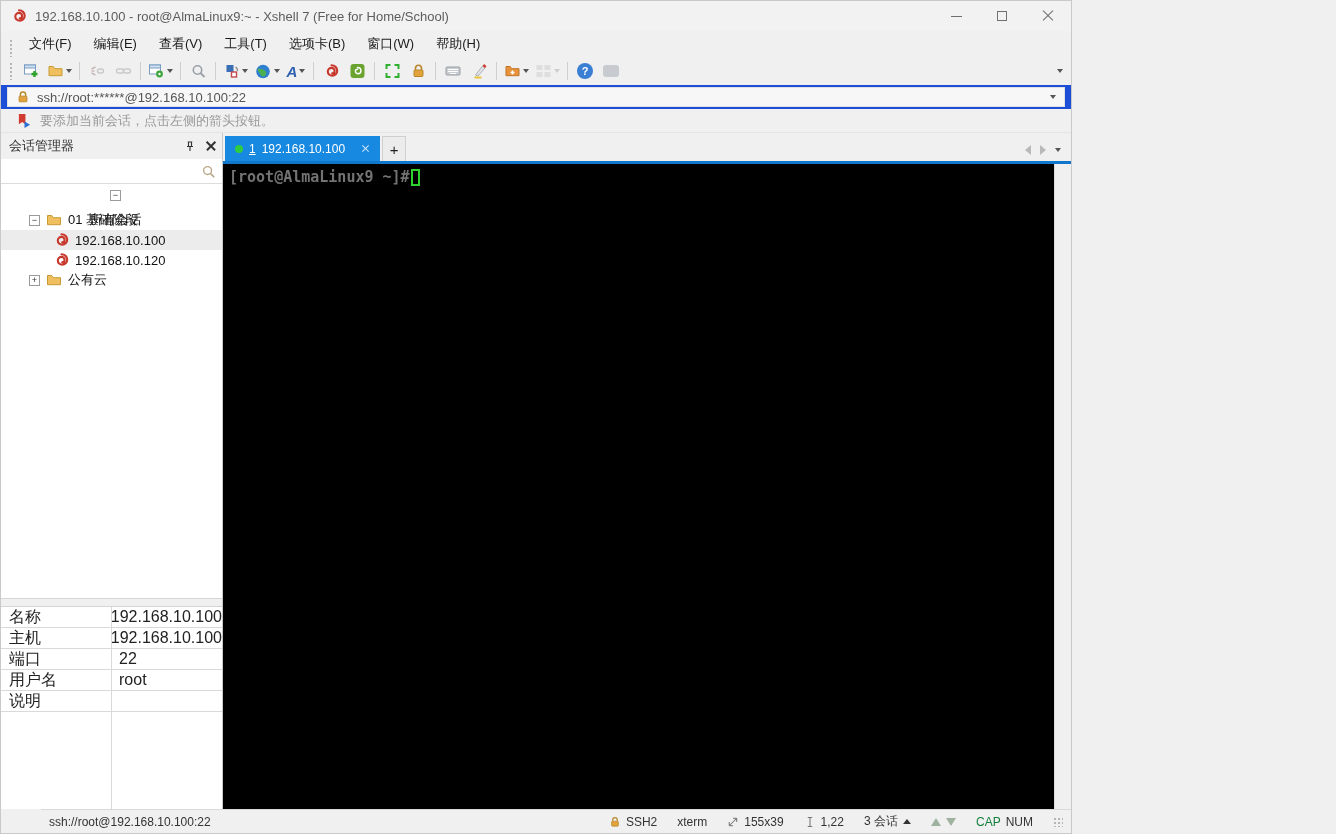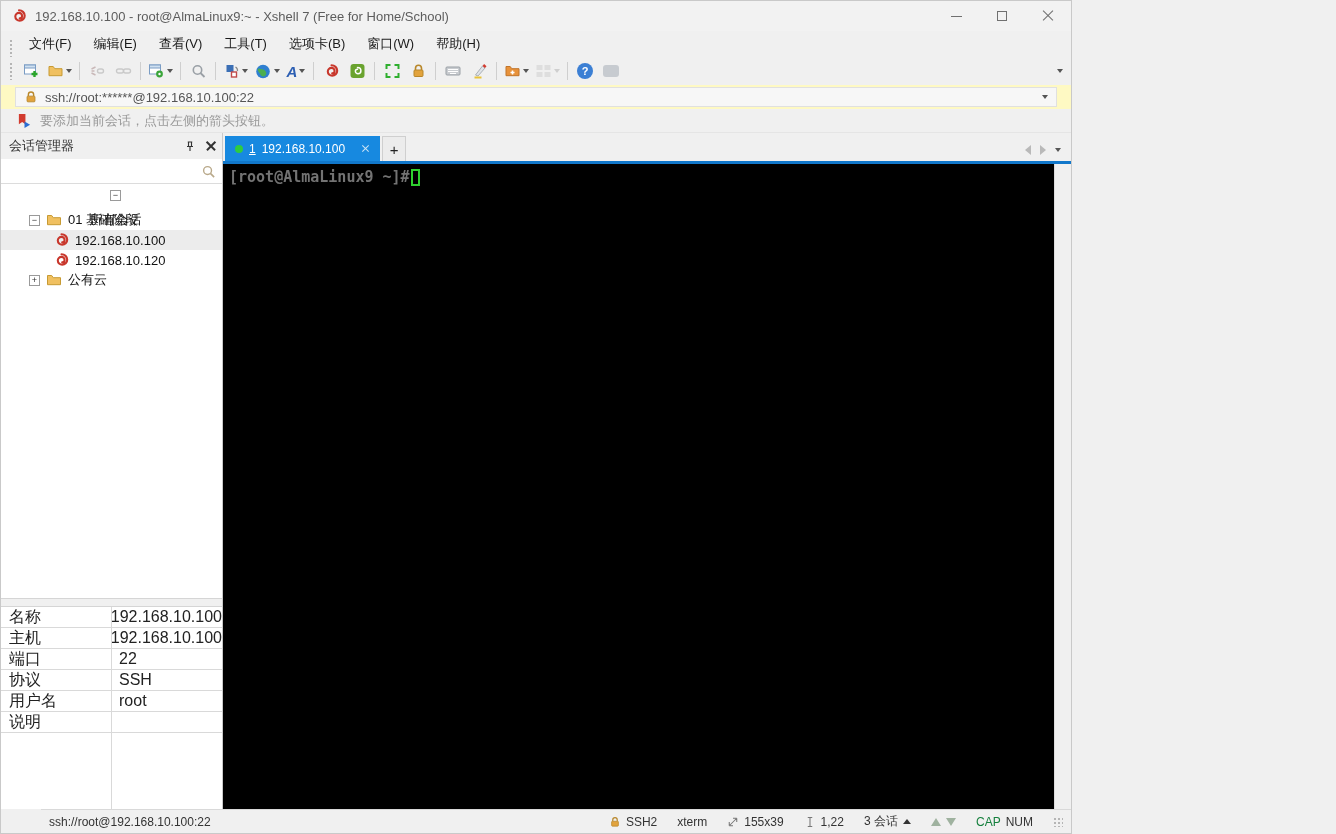--- a/index.html
+++ b/index.html
@@ -33,21 +33,21 @@
   .tri-down.dim { border-top-color:#a8a8a8; }
   .disabled { opacity:.45; filter:grayscale(60%); }
   .toolbar .overflow { margin-left:auto; margin-right:8px; }
   .icon-help { width:16px; height:16px; border-radius:50%; background:#3b7fd4; color:#fff; font-weight:bold; font-size:11px; display:flex; align-items:center; justify-content:center; }
   .icon-help::before { content:"?"; }
   .icon-balloon { width:16px; height:12px; border-radius:3px; background:#c7cbd0; }
   .icon-fontA { color:#2d5fb3; font-weight:bold; font-style:italic; font-size:15px; line-height:1; }
   .icon-fontA::before { content:"A"; }
 
   
-  .addressbar { height:24px; display:flex; align-items:flex-end; padding:2px 14px; background:#fef9c3; flex:0 0 auto; }
+  .addressbar { height:24px; display:flex; align-items:flex-end; padding:2px 6px; background:#1d4ed8; flex:0 0 auto; }
   .addr-field { flex:1; height:20px; background:#f7f7f7; border:1px solid #e0e0e0; display:flex; align-items:center; padding:0 8px; gap:7px; color:#555; }
   .addr-field .spacer { flex:1; }
 
   
   .infobar { height:24px; display:flex; align-items:center; padding-left:16px; gap:8px; background:#f0f0f0; color:#9a9a9a; flex:0 0 auto; border-bottom:1px solid #e5e5e5; }
 
   
   .main { flex:1; display:flex; min-height:0; }
 
   
@@ -382,24 +382,20 @@
         </div>
         <div class="prow">
           <div class="plabel">主机</div>
           <div class="pvalue">192.168.10.100</div>
         </div>
         <div class="prow">
           <div class="plabel">端口</div>
           <div class="pvalue">22</div>
         </div>
         <div class="prow">
-          <div class="plabel">协议</div>
-          <div class="pvalue">SSH</div>
-        </div>
-        <div class="prow">
           <div class="plabel">用户名</div>
           <div class="pvalue">root</div>
         </div>
         <div class="prow">
           <div class="plabel">说明</div>
           <div class="pvalue"></div>
         </div>
       </div>
     </div>
 

